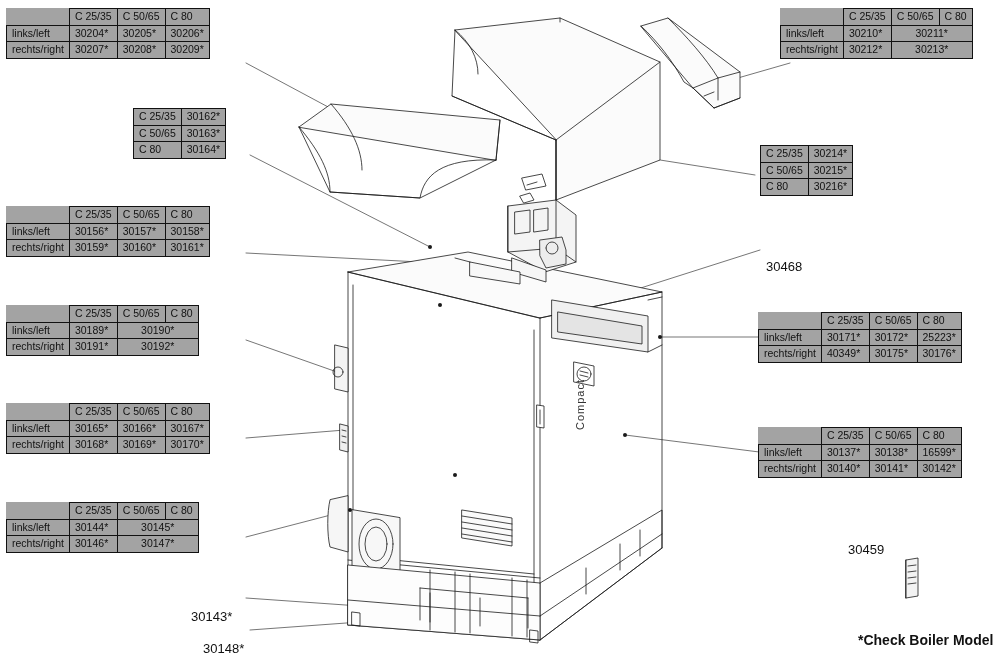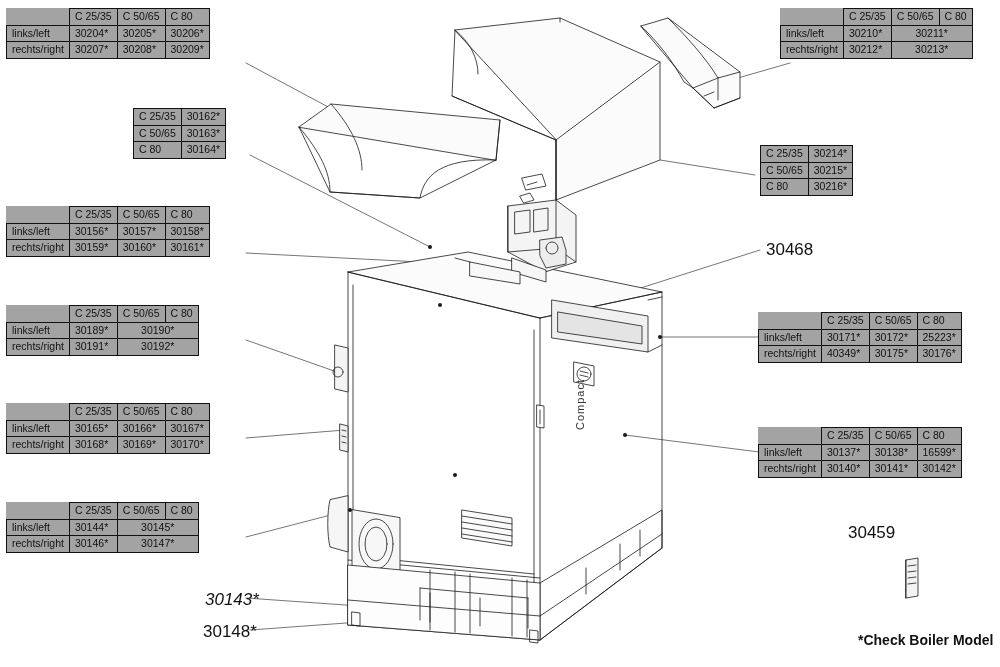--- a/index.html
+++ b/index.html
@@ -30,23 +30,24 @@
   table.ptable td.hdr{
     border:1px solid #111;
     text-align:left;
   }
   table.ptable td.noborder{
     border:none;
     background:transparent;
   }
   .label{
     position:absolute;
-    font-size:17px;
+    font-size:13px;
     color:#111;
     white-space:nowrap;
+    margin-top:19px;
   }
   .footnote{
     position:absolute;
     font-size:14px;
     font-weight:bold;
     color:#111;
     white-space:nowrap;
   }
 </style>
 </head>
@@ -418,18 +419,18 @@
       <td>rechts/right</td>
       <td>30140*</td>
       <td>30141*</td>
       <td>30142*</td>
     </tr>
   </tbody>
     </table>
 
   <div class="label" style="left:766px;top:240px;">30468</div>
   <div class="label" style="left:848px;top:523px;">30459</div>
-  <div class="label" style="left:205px;top:590px;font-style:italic;">30143*</div>
+  <div class="label" style="left:191px;top:590px;">30143*</div>
   <div class="label" style="left:203px;top:622px;">30148*</div>
 
   <div class="footnote" style="left:858px;top:632px;">*Check Boiler Model</div>
 
 </div>
 
 </body></html>

